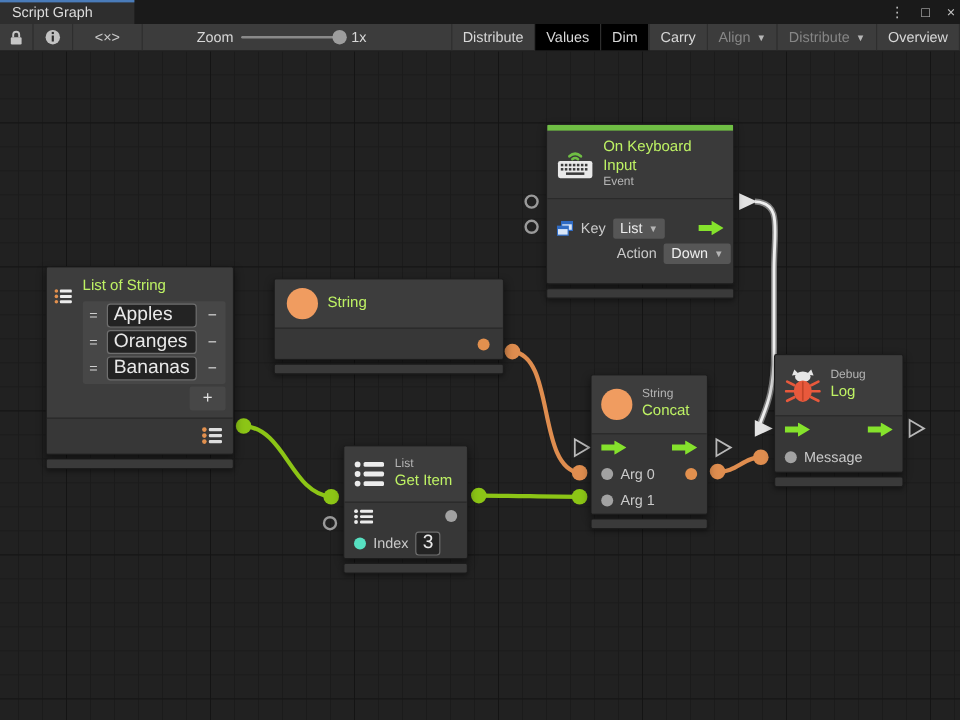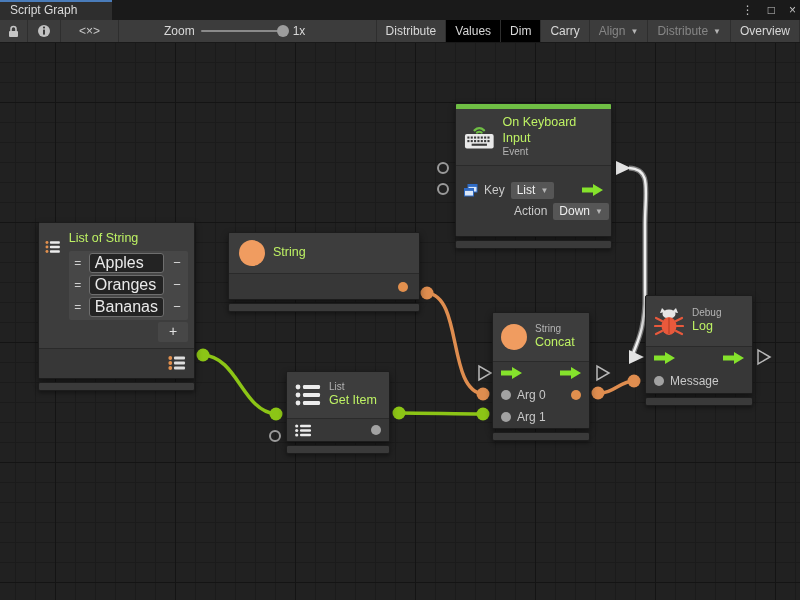--- a/index.html
+++ b/index.html
@@ -316,20 +316,25 @@
             <circle cx="1.7" cy="2" r="1.6" fill="#ececec"></circle>
               <rect x="5" y="0.8" width="11" height="2.4" rx="1" fill="#ececec"></rect>
             <circle cx="1.7" cy="6.5" r="1.6" fill="#ececec"></circle>
               <rect x="5" y="5.3" width="11" height="2.4" rx="1" fill="#ececec"></rect>
             <circle cx="1.7" cy="11" r="1.6" fill="#ececec"></circle>
               <rect x="5" y="9.8" width="11" height="2.4" rx="1" fill="#ececec"></rect>
           </svg>
           <span class="spacer"></span>
           <span class="dot grey"></span>
         </div>
+        <div class="prow" style="height:24px;">
+          <span class="dot teal"></span>
+          <span>Index</span>
+          <span class="field" style="min-width:16px;text-align:center;">3</span>
+        </div>
       </div>
     </div>
     <div class="node-footer"></div>
   </div>
 
   <div class="node" style="left:492px; top:269px; width:98px;">
     <div class="node-main">
       <div class="nhead" style="height:48px;">
         <span style="width:26px;height:26px;border-radius:50%;background:#f09c60;flex:0 0 auto;"></span>
         <div class="tcol">

